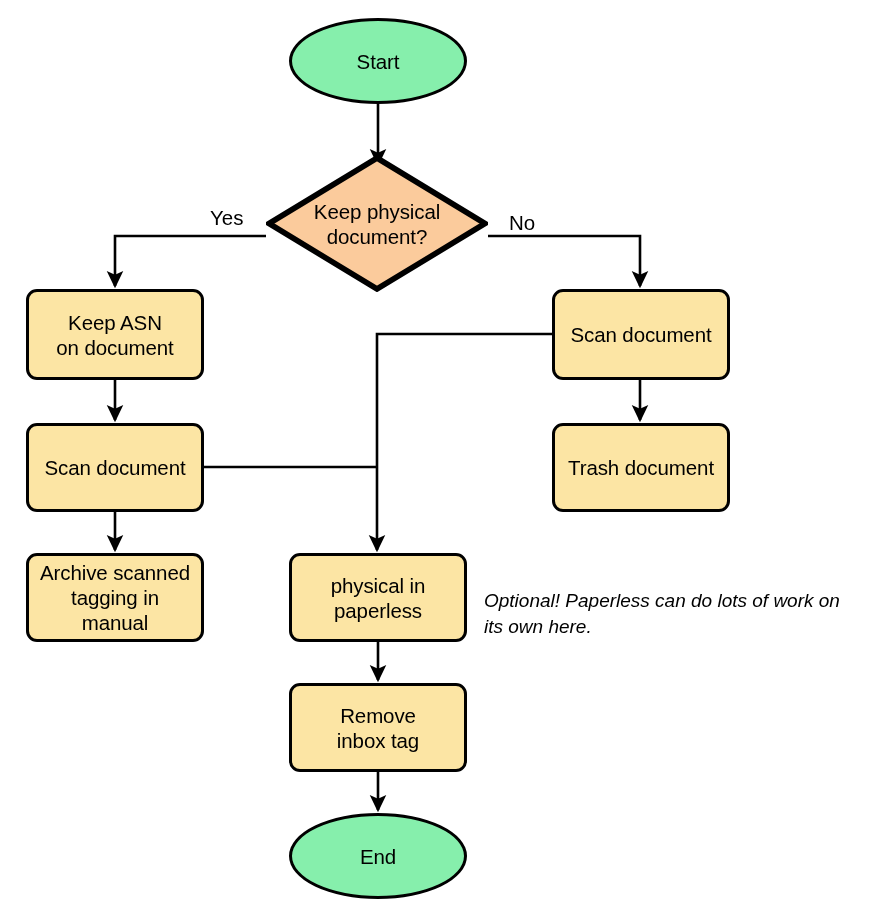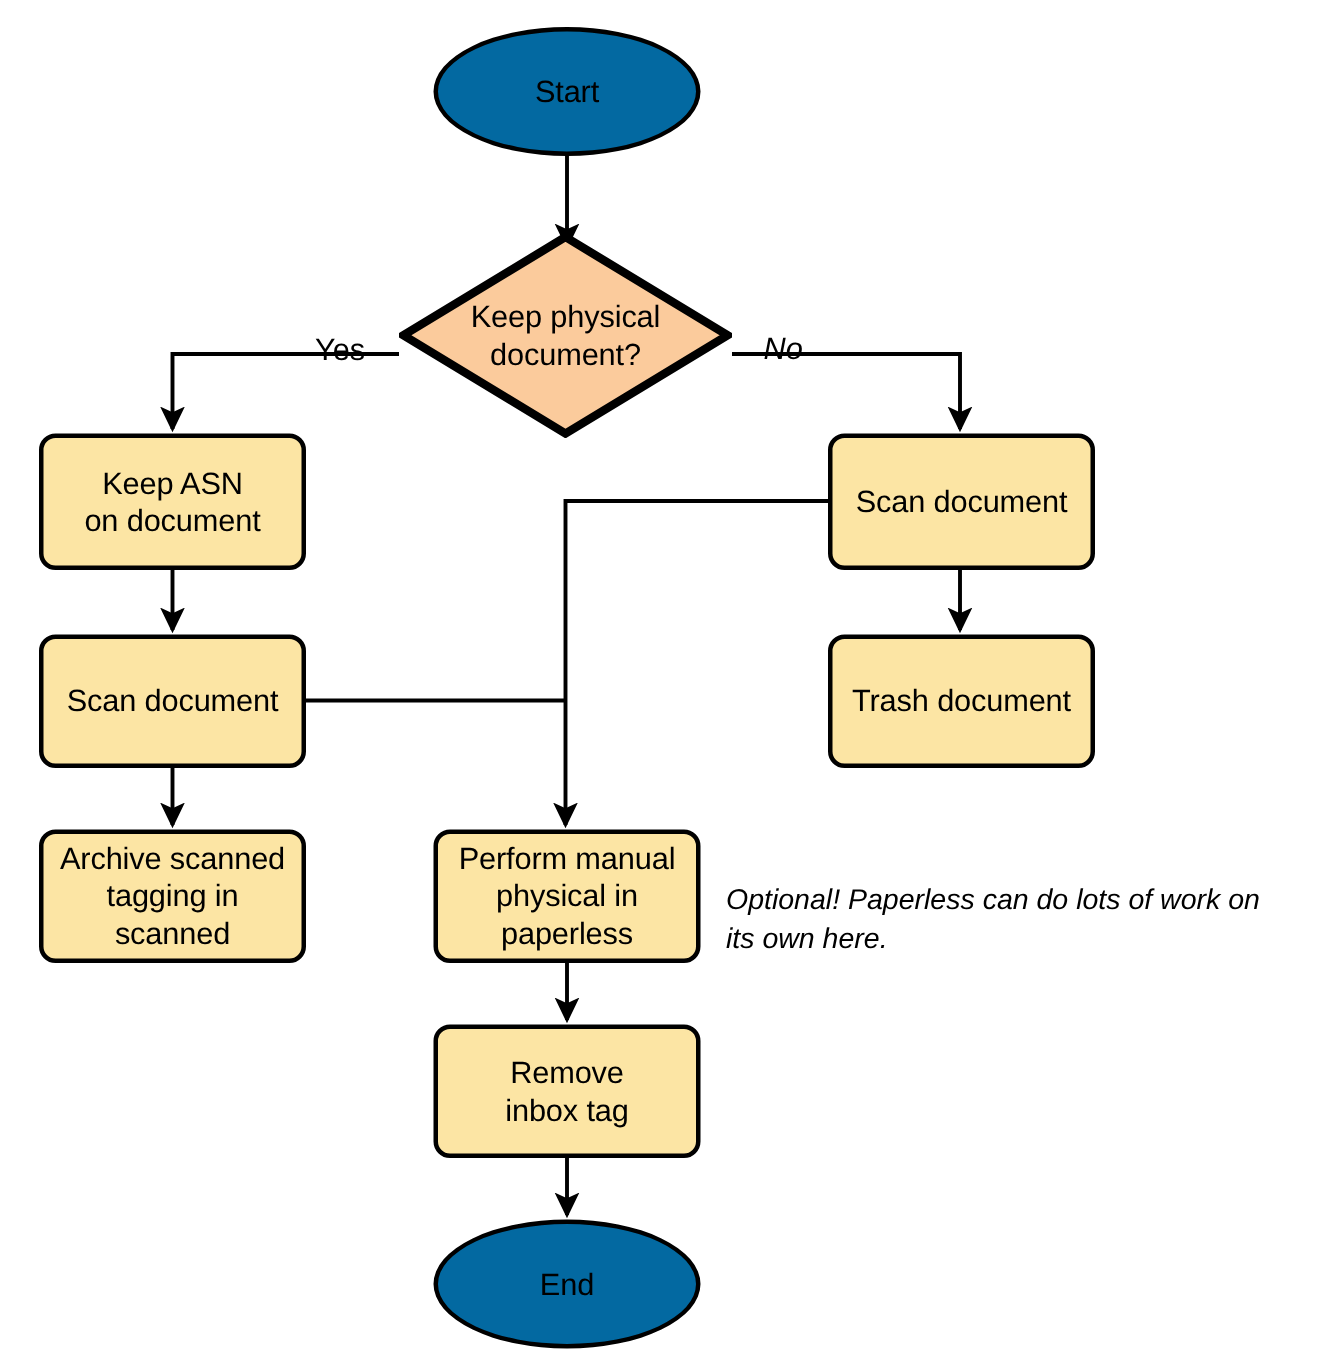--- a/index.html
+++ b/index.html
@@ -41,21 +41,21 @@
     z-index: 2;
   }
   .node-process {
     border: 3.4px solid #000000;
     border-radius: 11px;
     background: #fce5a4;
   }
   .node-terminator {
     border: 3.6px solid #000000;
     border-radius: 50%;
-    background: #0369a1;
+    background: #86efac;
   }
   .node-decision {
     background: transparent;
     border: none;
   }
   .node-decision .diamond-shape {
     position: absolute;
     left: 0;
     top: 0;
     width: 100%;
@@ -125,53 +125,52 @@
   <div class="node node-decision" style="left:266px; top:155px; width:222px; height:137px;">
     <svg class="diamond-shape" viewBox="0 0 222 137" preserveAspectRatio="none" xmlns="http://www.w3.org/2000/svg">
       <polygon points="111,3 219,68.5 111,134 3,68.5" fill="#fbcb9c" stroke="#000000" stroke-width="5.6" stroke-linejoin="miter"></polygon>
     </svg>
     <div class="diamond-label">
       <div>Keep physical</div>
       <div>document?</div>
     </div>
   </div>
 
-  <div class="edge-label" style="left:210px; top:222px;">Yes</div>
-  <div class="edge-label" style="left:509px; top:221px;font-style:italic;">No</div>
+  <div class="edge-label" style="left:210px; top:206px;">Yes</div>
+  <div class="edge-label" style="left:509px; top:211px;">No</div>
 
   <div class="node node-process" style="left:26px; top:289px; width:178px; height:91px;">
     <div>
       <div>Keep ASN</div>
       <div>on document</div>
     </div>
   </div>
 
   <div class="node node-process" style="left:26px; top:423px; width:178px; height:89px;">
     <span>Scan document</span>
   </div>
 
   <div class="node node-process" style="left:26px; top:553px; width:178px; height:89px;">
     <div>
       <div>Archive scanned</div>
       <div>tagging in</div>
-      <div>scanned</div>
+      <div>manual</div>
     </div>
   </div>
 
   <div class="node node-process" style="left:552px; top:289px; width:178px; height:91px;">
     <span>Scan document</span>
   </div>
 
   <div class="node node-process" style="left:552px; top:423px; width:178px; height:89px;">
     <span>Trash document</span>
   </div>
 
   <div class="node node-process" style="left:289px; top:553px; width:178px; height:89px;">
     <div>
-      <div>Perform manual</div>
       <div>physical in</div>
       <div>paperless</div>
     </div>
   </div>
 
   <div class="note" style="left:484px; top:588px; width:404px;">
     <div>Optional! Paperless can do lots of work on</div>
     <div>its own here.</div>
   </div>
 

